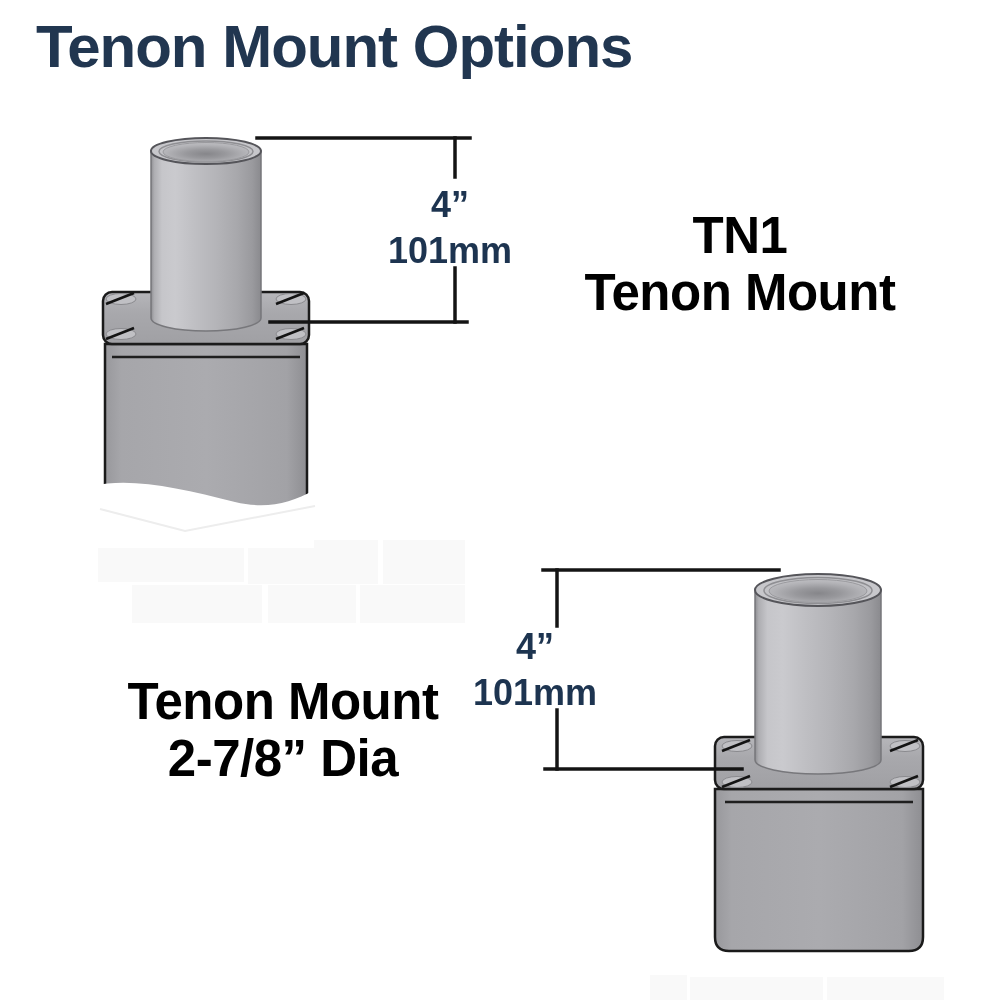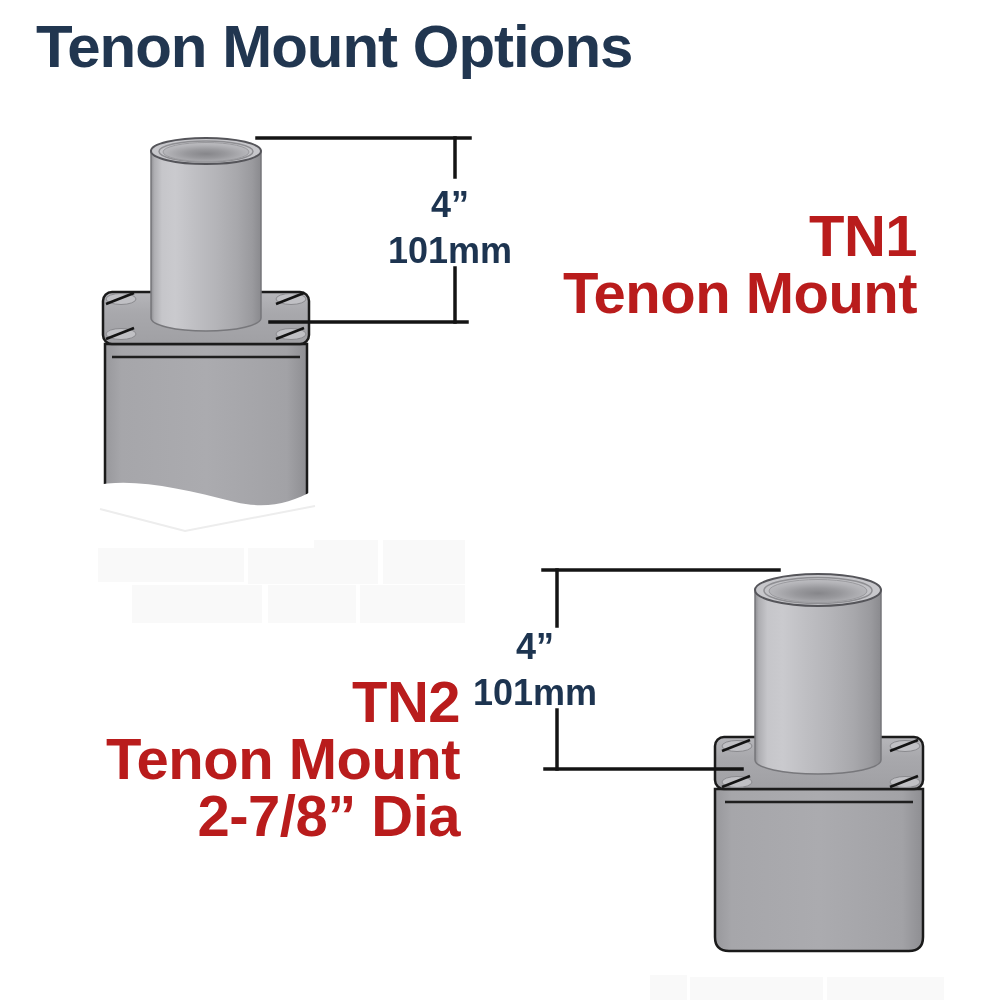--- a/index.html
+++ b/index.html
@@ -8,22 +8,22 @@
     font-family:"Liberation Sans", sans-serif; overflow:hidden;
   }
   .page-title {
     position:absolute; left:36px; top:12px;
     font-size:60px; font-weight:bold; letter-spacing:-1px;
     color:#213650; white-space:nowrap;
   }
   .diagram-svg { position:absolute; left:0; top:0; }
   .mount-label {
     position:absolute; transform:translateX(-50%);
-    text-align:right; font-weight:bold; font-size:58px; line-height:57px;
-    letter-spacing:-0.5px; color:#b91c1c; white-space:nowrap;
+    text-align:center; font-weight:bold; font-size:51px; line-height:57px;
+    letter-spacing:-0.5px; color:#000000; white-space:nowrap;
   }
   .mount-label-tn1 { left:740px; top:207px; }
   .mount-label-tn2 { left:283px; top:673px; }
   .dim-label {
     position:absolute; transform:translateX(-50%);
     text-align:center; font-weight:bold; font-size:36px; line-height:46px;
     color:#1d3450; white-space:nowrap;
   }
   .dim-label-tn1 { left:450px; top:182px; }
   .dim-label-tn2 { left:535px; top:624px; }
@@ -155,18 +155,17 @@
     <div>4”</div>
     <div>101mm</div>
   </div>
 
   <div class="mount-label mount-label-tn1">
     <div>TN1</div>
     <div>Tenon Mount</div>
   </div>
 
   <div class="mount-label mount-label-tn2">
-    <div>TN2</div>
     <div>Tenon Mount</div>
     <div>2-7/8” Dia</div>
   </div>
 
 </div>
 
 </body></html>

